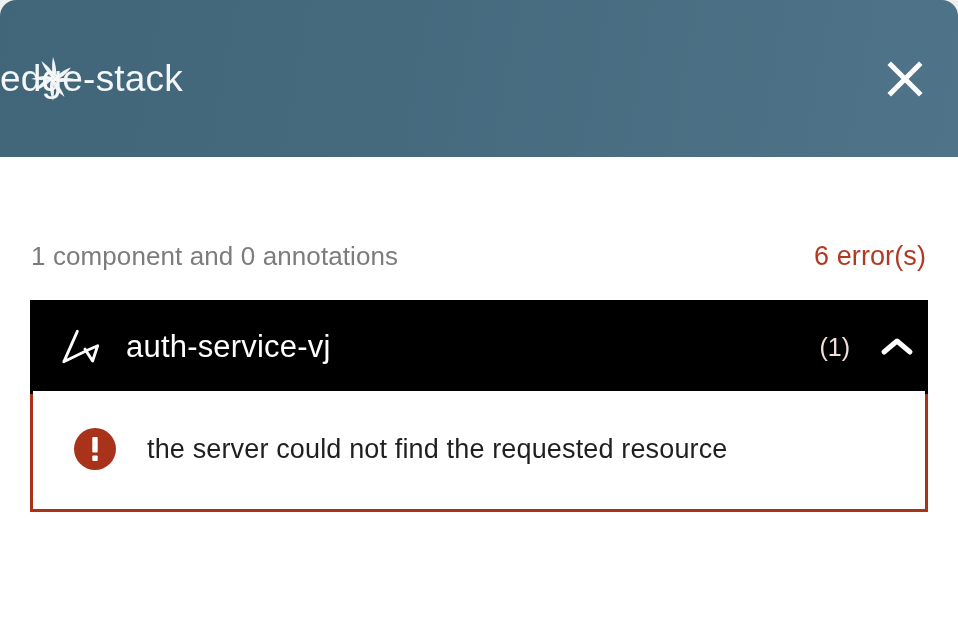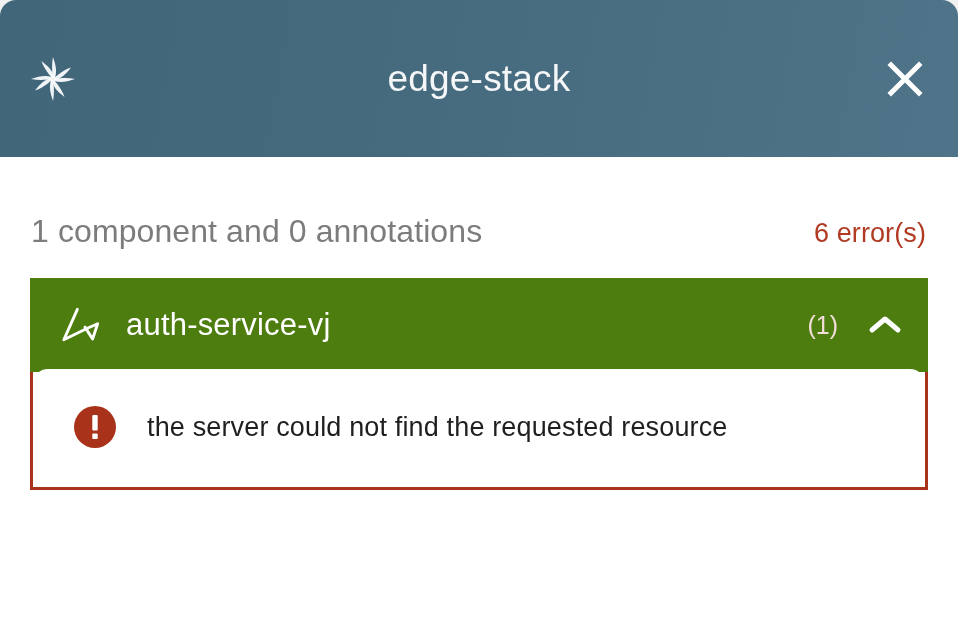--- a/index.html
+++ b/index.html
@@ -43,21 +43,21 @@
     width: 50px;
     height: 50px;
     flex: 0 0 50px;
     display: block;
   }
 
   .modal-title {
     position: absolute;
     left: 0;
     right: 0;
-    text-align: center;
+    text-align: left;
     font-size: 37px;
     font-weight: 400;
     color: #f4f6f7;
     letter-spacing: 0.2px;
     pointer-events: none;
   }
 
   .close-button {
     position: absolute;
     right: 26px;
@@ -81,45 +81,46 @@
 
   .summary-row {
     display: flex;
     align-items: baseline;
     justify-content: space-between;
     padding: 0 2px 0 1px;
     margin-bottom: 28px;
   }
 
   .summary-text {
-    font-size: 32px;
+    font-size: 26px;
     color: #7c7c7c;
     font-weight: 400;
     letter-spacing: 0.1px;
+    margin-top: 28px;
   }
 
   .error-count {
     font-size: 27px;
     color: #b03a22;
     font-weight: 400;
     letter-spacing: 0.1px;
   }
 
   
   .component-card {
     border: 3px solid #a8321a;
     background: #ffffff;
   }
 
   .component-head {
-    background: #4d7c0f;
+    background: #000000;
     height: 94px;
     display: flex;
     align-items: center;
-    padding: 0 22px 0 30px;
+    padding: 0 10px 0 30px;
     cursor: pointer;
     margin: -3px;            
   }
 
   .component-icon {
     width: 44px;
     height: 38px;
     flex: 0 0 44px;
     margin-right: 22px;
     display: block;
@@ -149,21 +150,20 @@
     background: none;
     border: 0;
     cursor: pointer;
   }
   .collapse-toggle svg { display: block; }
 
   
   .error-list {
     background: #ffffff;
     padding: 36px 16px 38px 0;
-    border-radius: 15px;
   }
 
   .error-item {
     display: flex;
     align-items: center;
     padding: 0 30px 0 40px;
   }
 
   .error-badge {
     width: 44px;

